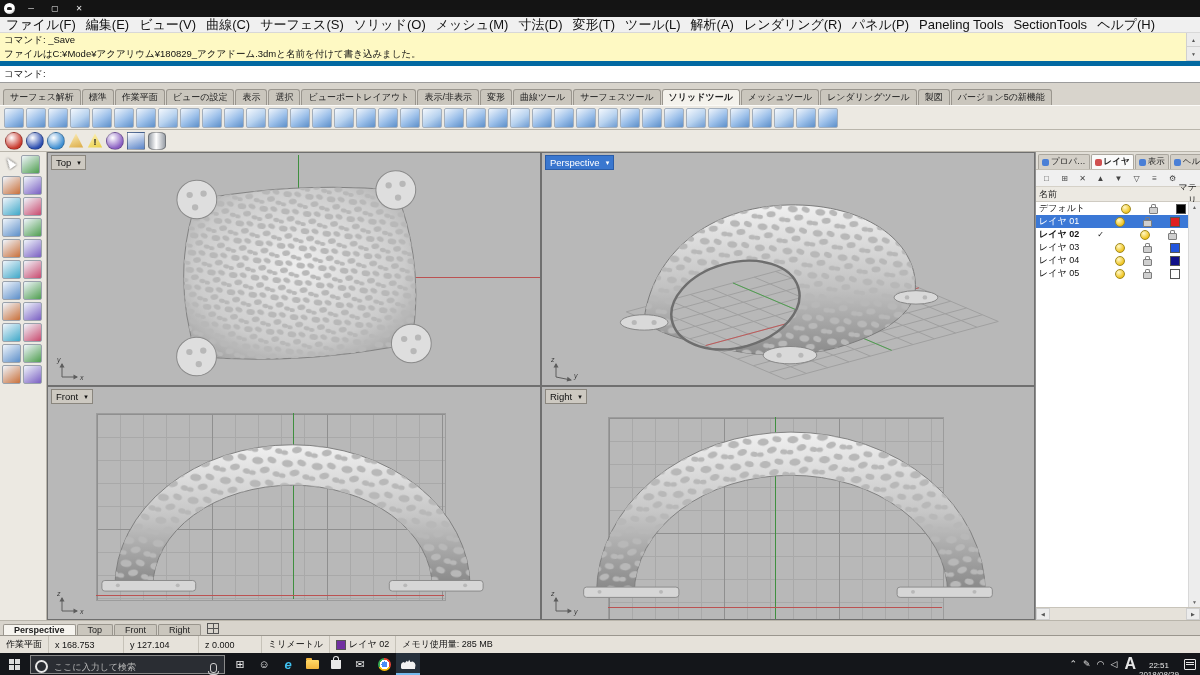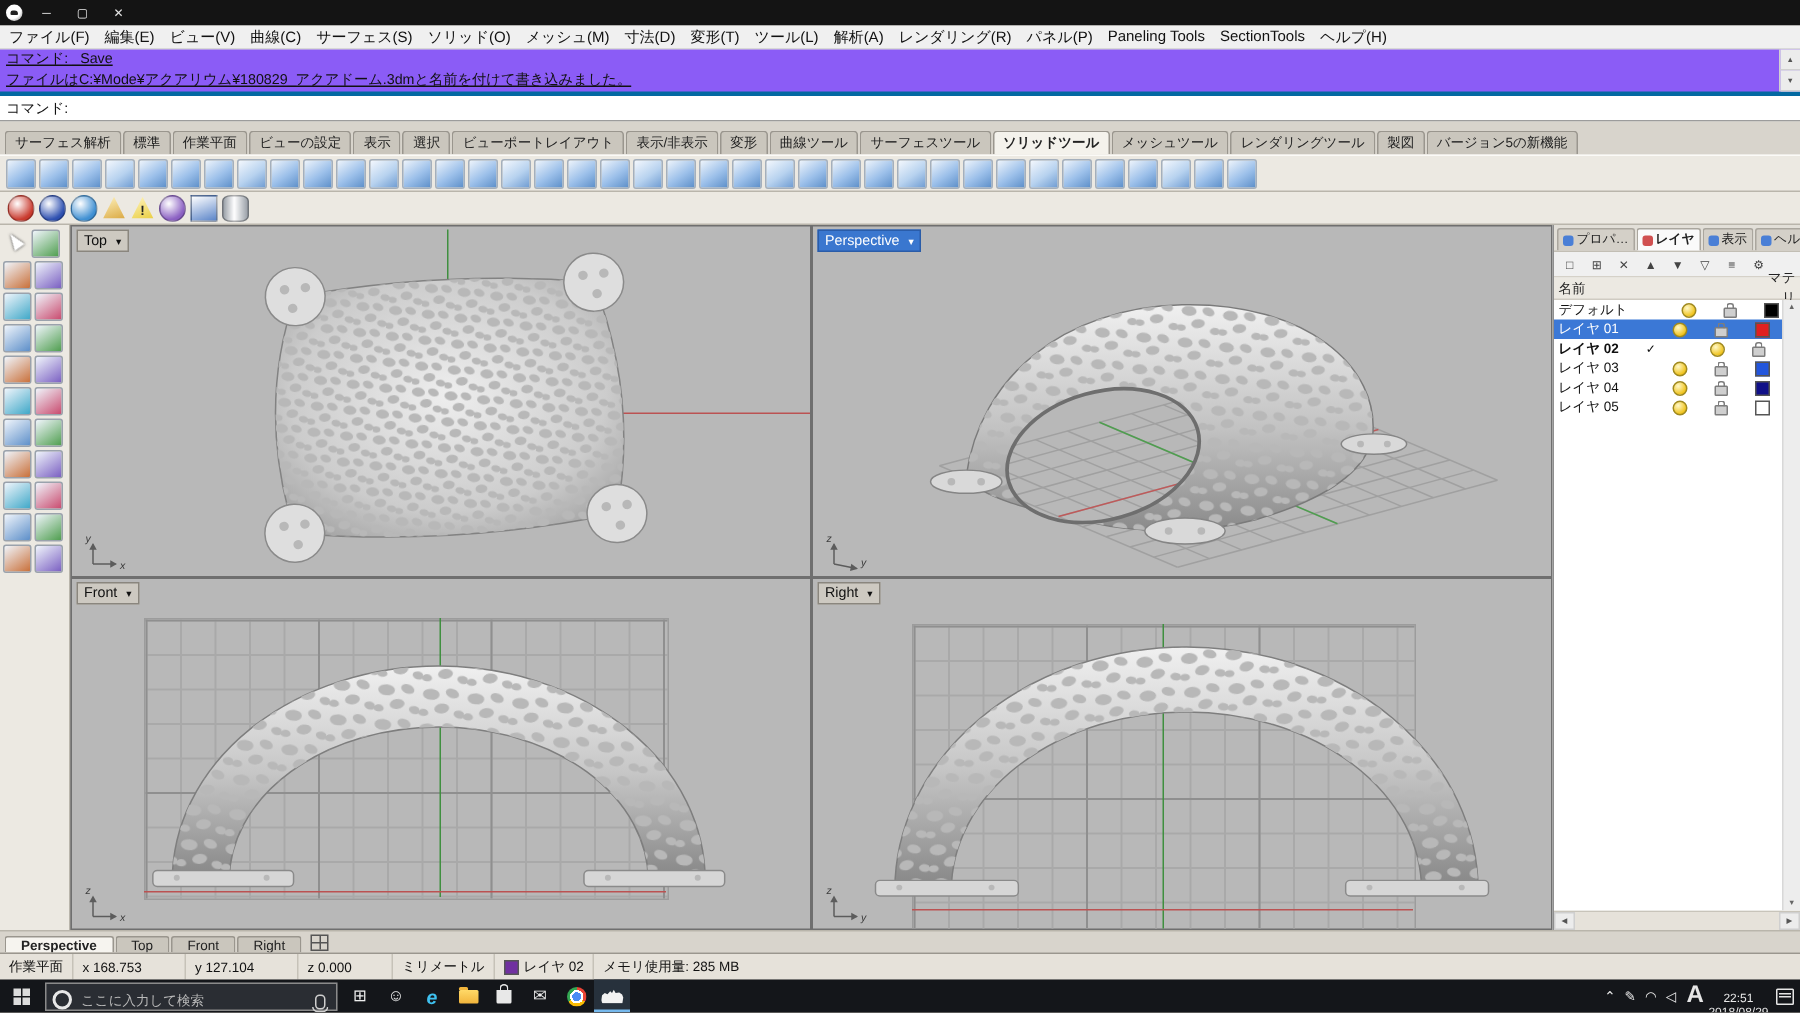--- a/index.html
+++ b/index.html
@@ -7,24 +7,24 @@
     font-family:"Liberation Sans","DejaVu Sans",sans-serif;background:#d4d0c8;overflow:hidden;
     -webkit-font-smoothing:antialiased;}
   
   .titlebar{height:17px;flex:none;background:#141414;color:#fff;display:flex;align-items:center;font-size:10px;padding:0 2px;}
   .applogo{width:11px;height:11px;border-radius:50%;background:radial-gradient(circle at 38% 35%,#fff 55%,#cfcfcf 70%,#888);margin:0 4px 0 2px;position:relative;}
   .applogo::after{content:"";position:absolute;left:3px;top:4px;width:5px;height:3px;background:#222;border-radius:2px 3px 1px 1px;}
   .title{flex:1;white-space:nowrap;overflow:hidden;}
   .wbtns{display:flex;height:100%;}
   .wb{width:24px;display:flex;align-items:center;justify-content:center;font-size:8px;color:#e8e8e8;}
   
-  .menubar{height:15px;flex:none;background:#f0f0f0;display:flex;align-items:center;font-size:10px;color:#111;border-bottom:1px solid #d8d8d8;padding-left:1px;}
+  .menubar{height:15px;flex:none;background:#f0f0f0;display:flex;align-items:center;font-size:13px;color:#111;border-bottom:1px solid #d8d8d8;padding-left:1px;}
   .menu-item{padding:0 5px;white-space:nowrap;}
   
-  .cmdhist{height:28px;flex:none;background:#8b5cf6;font-size:9.5px;color:#111;position:relative;border-bottom:3px solid #0369a1;text-decoration:underline;}
+  .cmdhist{height:28px;flex:none;background:#fef9c3;font-size:9.5px;color:#111;position:relative;border-bottom:5px solid #0369a1;}
   .cmdhist .ln{height:14px;line-height:14px;padding-left:4px;white-space:nowrap;overflow:hidden;}
   .cmd-scroll{position:absolute;right:0;top:0;width:13px;height:100%;display:flex;flex-direction:column;border-left:1px solid #d0d0d0;}
   .cmd-scroll span{flex:1;display:flex;align-items:center;justify-content:center;font-size:5px;color:#555;background:#ececec;border-bottom:1px solid #d0d0d0;}
   .cmdline{height:16px;flex:none;background:#fff;font-size:9.5px;color:#111;display:flex;align-items:center;padding-left:4px;border-bottom:1px solid #9c9c9c;}
   
   .tabbar{height:22px;flex:none;background:#d8d4cc;display:flex;align-items:flex-end;font-size:9px;padding-left:3px;}
   .tab{padding:1px 6px 1px;margin-right:1px;background:#cac6bd;border:1px solid #9a968e;border-bottom:none;border-radius:3px 3px 0 0;white-space:nowrap;color:#222;}
   .tab.active{background:#f4f2ec;font-weight:bold;}
   
   .toolbar-main{height:23px;flex:none;background:#ece9e2;border-top:1px solid #fbfaf7;border-bottom:1px solid #b9b5ab;display:flex;align-items:center;gap:2px;padding:0 4px;}

